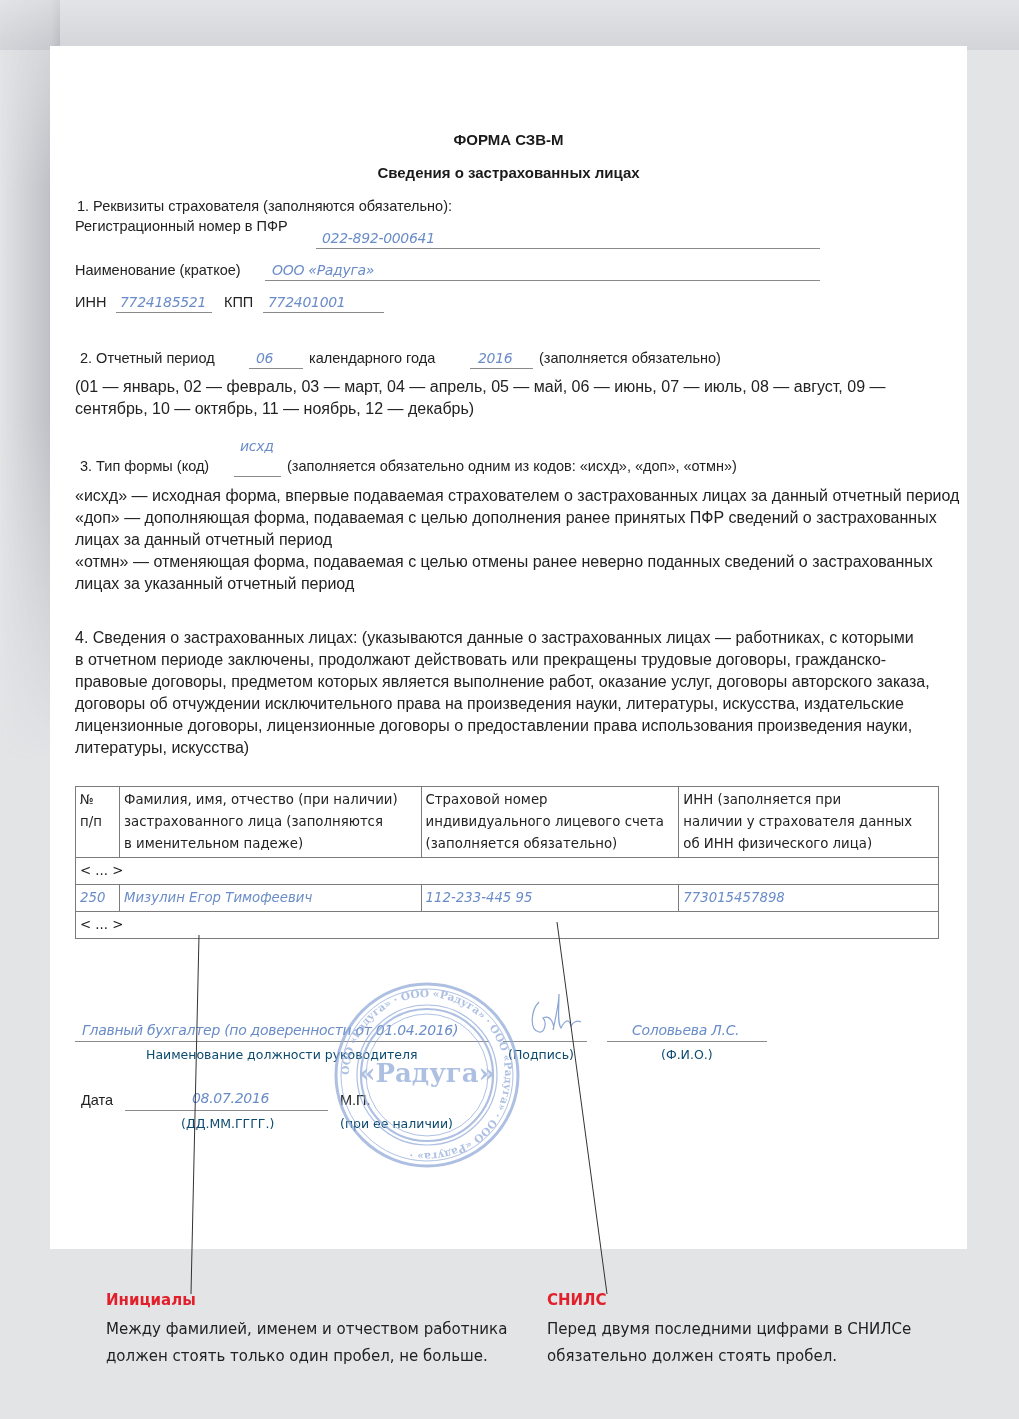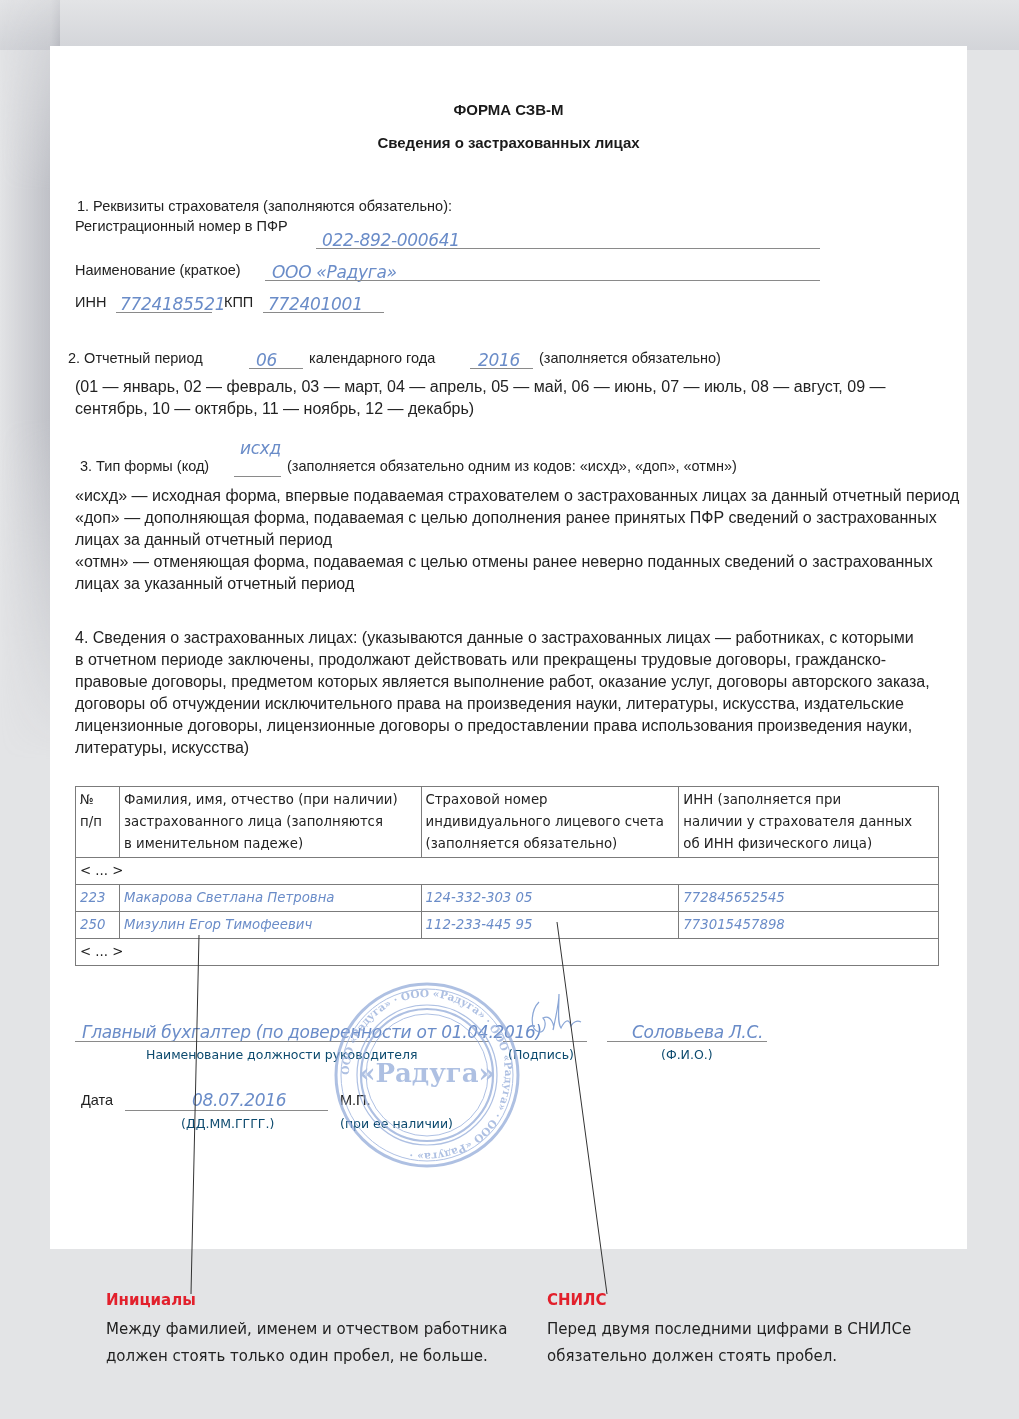--- a/index.html
+++ b/index.html
@@ -18,24 +18,24 @@
     }
     .shadow-top {
       position: absolute; left: 0; top: 0; width: 1019px; height: 50px;
       background: linear-gradient(180deg, rgba(227,228,230,0) 0%, rgba(200,202,208,0.6) 100%);
     }
     .page {
       position: absolute; left: 50px; top: 46px; width: 917px; height: 1203px;
       background: #ffffff;
     }
     .abs { position: absolute; white-space: nowrap; }
-    .title { font-weight: bold; font-size: 15px; color: #1a1a1a; text-align: center; width: 917px; left: 0; }
+    .title { font-weight: bold; font-size: 15px; color: #1a1a1a; text-align: center; width: 917px; left: 0; margin-top: 30px; }
     .txt { font-size: 14.5px; color: #222; font-family: "Liberation Sans", sans-serif; }
     .fill {
-      color: #6a8cc8; font-style: italic; font-size: 17px;
+      color: #6a8cc8; font-style: italic; font-size: 14px;
       font-family: "DejaVu Sans", sans-serif; letter-spacing: -0.3px;
     }
     .uline { position: absolute; height: 1px; background: #8a8a8a; }
     .para { position: absolute; font-size: 16px; line-height: 22px; color: #222; white-space: nowrap; }
 
     table.grid {
       position: absolute; left: 25px; top: 740px; width: 864px;
       border-collapse: collapse; font-family: "DejaVu Sans", sans-serif; font-size: 13.3px; color: #222;
     }
     table.grid td {
@@ -74,21 +74,21 @@
   <div class="abs fill" style="left:222px; top:216px;">ООО «Радуга»</div>
   <div class="uline" style="left:215px; top:234px; width:555px;"></div>
 
   <div class="abs txt" style="left:25px; top:248px;">ИНН</div>
   <div class="abs fill" style="left:70px; top:248px;">7724185521</div>
   <div class="uline" style="left:66px; top:266px; width:96px;"></div>
   <div class="abs txt" style="left:174px; top:248px;">КПП</div>
   <div class="abs fill" style="left:218px; top:248px;">772401001</div>
   <div class="uline" style="left:213px; top:266px; width:121px;"></div>
 
-  <div class="abs txt" style="left:18px; top:304px;text-align:center;">2. Отчетный период</div>
+  <div class="abs txt" style="left:30px; top:304px;text-align:center;">2. Отчетный период</div>
   <div class="abs fill" style="left:206px; top:304px;">06</div>
   <div class="uline" style="left:199px; top:322px; width:54px;"></div>
   <div class="abs txt" style="left:259px; top:304px;">календарного года</div>
   <div class="abs fill" style="left:428px; top:304px;">2016</div>
   <div class="uline" style="left:420px; top:322px; width:63px;"></div>
   <div class="abs txt" style="left:489px; top:304px;">(заполняется обязательно)</div>
   <div class="para" style="left:25px; top:330px;">
     <div>(01 — январь, 02 — февраль, 03 — март, 04 — апрель, 05 — май, 06 — июнь, 07 — июль, 08 — август, 09 —</div>
     <div>сентябрь, 10 — октябрь, 11 — ноябрь, 12 — декабрь)</div>
   </div>
@@ -138,26 +138,20 @@
         <div>(заполняется обязательно)</div>
       </td>
       <td>
         <div>ИНН (заполняется при</div>
         <div>наличии у страхователя данных</div>
         <div>об ИНН физического лица)</div>
       </td>
     </tr>
     <tr>
       <td colspan="4">&lt; ... &gt;</td>
-    </tr>
-    <tr>
-      <td class="fillcell">223</td>
-      <td class="fillcell">Макарова Светлана Петровна</td>
-      <td class="fillcell">124-332-303 05</td>
-      <td class="fillcell">772845652545</td>
     </tr>
     <tr>
       <td class="fillcell">250</td>
       <td class="fillcell">Мизулин Егор Тимофеевич</td>
       <td class="fillcell">112-233-445 95</td>
       <td class="fillcell">773015457898</td>
     </tr>
     <tr>
       <td colspan="4">&lt; ... &gt;</td>
     </tr>

